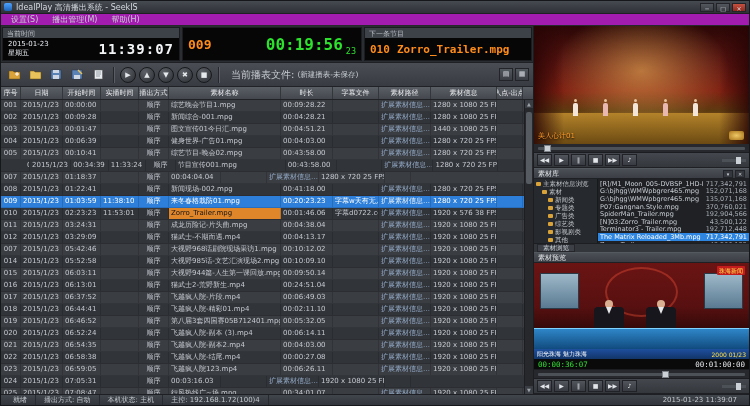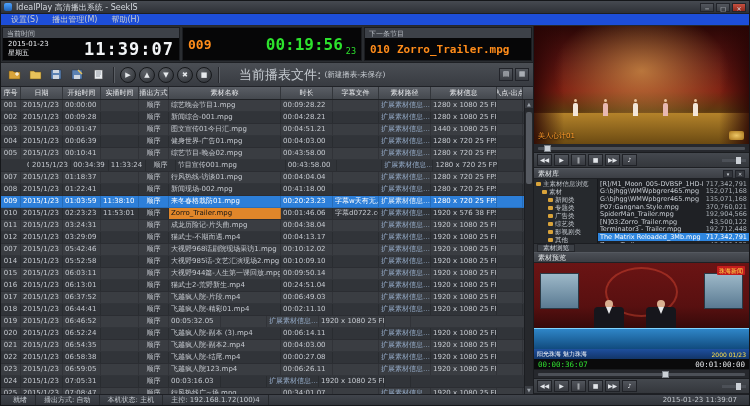--- a/index.html
+++ b/index.html
@@ -8,46 +8,46 @@
   .window { position:relative; width:750px; height:406px; background:#33363b; border:1px solid #15171a; overflow:hidden; }
 
   
   .titlebar { height:13px; background:linear-gradient(#464a51,#2e3137); display:flex; align-items:center; padding:0 3px; border-bottom:1px solid #1d1f23; }
   .app-icon { width:8px; height:8px; background:linear-gradient(#4da3ff,#1e62b8); border-radius:2px; margin-right:4px; }
   .title-text { font-size:8px; color:#d6dae0; flex:1; white-space:nowrap; overflow:hidden; }
   .win-btn { width:14px; height:9px; font-size:6px; line-height:9px; text-align:center; color:#d6dae0; background:linear-gradient(#53575e,#3a3d43); border:1px solid #22242a; margin-left:2px; }
   .win-btn.close { background:linear-gradient(#c75040,#8e2a1e); }
 
   
-  .menubar { height:12px; background:#1d4ed8; display:flex; align-items:center; padding:0 3px; border-bottom:1px solid #26282d; }
+  .menubar { height:12px; background:#a21caf; display:flex; align-items:center; padding:0 3px; border-bottom:1px solid #26282d; }
   .menu-item { font-size:8px; color:#c9cdd3; padding:0 7px; white-space:nowrap; }
 
   .main { position:absolute; top:25px; left:0; right:0; bottom:11px; display:flex; }
   .left-col { width:532px; display:flex; flex-direction:column; }
 
   
   .clock-row { height:37px; display:flex; background:#2a2d31; border-bottom:1px solid #1e2024; gap:2px; padding:1px; }
   .clock-panel { display:flex; flex-direction:column; border:1px solid #1a1c20; overflow:hidden; }
   .cp1 { width:178px; } .cp2 { width:180px; } .cp3 { flex:1; }
   .clock-label { height:10px; background:#3d4148; font-size:7px; color:#b6bbc2; padding:1px 4px 0; white-space:nowrap; }
   .clock-body { flex:1; background:#060607; display:flex; align-items:center; padding:0 5px; overflow:hidden; }
   .clock-date { font-size:7px; color:#e8eaee; line-height:9px; white-space:nowrap; }
-  .clock-time { font-family:"DejaVu Sans Mono", monospace; font-size:17px; font-weight:bold; color:#f2f4f6; letter-spacing:1px; margin-left:auto; white-space:nowrap; }
+  .clock-time { font-family:"DejaVu Sans Mono", monospace; font-size:14px; font-weight:bold; color:#f2f4f6; letter-spacing:1px; margin-left:auto; white-space:nowrap; }
   .cd-index { font-family:"DejaVu Sans Mono", monospace; font-size:13px; font-weight:bold; color:#ff8c1a; }
   .cd-time { font-family:"DejaVu Sans Mono", monospace; font-size:16px; font-weight:bold; color:#2de22d; margin-left:auto; white-space:nowrap; }
   .cd-frames { font-size:8px; color:#2de22d; align-self:flex-end; margin:0 0 4px 3px; }
   .next-index, .next-name { font-family:"DejaVu Sans Mono", monospace; font-size:11px; font-weight:bold; color:#ff8c1a; white-space:nowrap; }
   .next-name { margin-left:7px; }
 
   
   .toolbar { height:24px; background:linear-gradient(#4a4e54,#383b41); border-bottom:1px solid #202227; display:flex; align-items:center; padding:0 4px; gap:3px; }
   .tb-icon { width:18px; height:16px; display:flex; align-items:center; justify-content:center; }
   .tb-sep { width:1px; height:16px; background:#26282d; box-shadow:1px 0 0 #5a5e64; margin:0 3px; }
   .tb-round { width:16px; height:16px; border-radius:50%; background:radial-gradient(circle at 35% 30%, #5d6167, #2c2f34); border:1px solid #17191c; color:#e6e9ec; font-size:7px; line-height:14px; text-align:center; }
-  .tb-label { font-size:13px; color:#c6cbd1; margin-left:14px; white-space:nowrap; }
+  .tb-label { font-size:10px; color:#c6cbd1; margin-left:6px; white-space:nowrap; }
   .tb-value { font-size:7.5px; color:#c6cbd1; white-space:nowrap; }
   .tb-right { margin-left:auto; display:flex; gap:2px; }
   .tb-small { width:14px; height:13px; background:linear-gradient(#53575e,#3a3d43); border:1px solid #22242a; color:#cfd3d9; font-size:7px; line-height:11px; text-align:center; }
 
   
   .table-wrap { flex:1; display:flex; flex-direction:column; position:relative; background:#2c2f33; overflow:hidden; }
   .thead { height:13px; display:flex; background:linear-gradient(#5a5e65,#44484e); border-bottom:1px solid #202226; padding-right:9px; }
   .th { font-size:7px; color:#e9ebee; display:flex; align-items:center; justify-content:center; border-right:1px solid #33363b; overflow:hidden; white-space:nowrap; }
   .tbody { flex:1; overflow:hidden; position:relative; margin-right:9px; }
   .row { height:12px; display:flex; border-bottom:1px solid rgba(0,0,0,.12); }
@@ -319,21 +319,20 @@
               <div class="cell link" style="width: 52px;">扩展素材信息…</div>
               <div class="cell" style="width: 66px;">1280 x 720 25 FPS</div>
               <div class="cell" style="width: 26px;"></div>
             </div>
             <div class="row">
               <div class="cell center" style="width: 20px;">007</div>
               <div class="cell" style="width: 42px;">2015/1/23</div>
               <div class="cell" style="width: 38px;">01:18:37</div>
               <div class="cell" style="width: 38px;"></div>
               <div class="cell center" style="width: 30px;">顺序</div>
-              <div class="cell name" style="width: 112px;">行风热线-访谈01.mpg</div>
               <div class="cell" style="width: 52px;">00:04:04.04</div>
               <div class="cell" style="width: 46px;"></div>
               <div class="cell link" style="width: 52px;">扩展素材信息…</div>
               <div class="cell" style="width: 66px;">1280 x 720 25 FPS</div>
               <div class="cell" style="width: 26px;"></div>
             </div>
             <div class="row">
               <div class="cell center" style="width: 20px;">008</div>
               <div class="cell" style="width: 42px;">2015/1/23</div>
               <div class="cell" style="width: 38px;">01:22:41</div>
@@ -475,20 +474,21 @@
               <div class="cell link" style="width: 52px;">扩展素材信息…</div>
               <div class="cell" style="width: 66px;">1920 x 1080 25 FPS</div>
               <div class="cell" style="width: 26px;"></div>
             </div>
             <div class="row">
               <div class="cell center" style="width: 20px;">019</div>
               <div class="cell" style="width: 42px;">2015/1/23</div>
               <div class="cell" style="width: 38px;">06:46:52</div>
               <div class="cell" style="width: 38px;"></div>
               <div class="cell center" style="width: 30px;">顺序</div>
+              <div class="cell name" style="width: 112px;">第八届3套四国赛05B712401.mpg</div>
               <div class="cell" style="width: 52px;">00:05:32.05</div>
               <div class="cell" style="width: 46px;"></div>
               <div class="cell link" style="width: 52px;">扩展素材信息…</div>
               <div class="cell" style="width: 66px;">1920 x 1080 25 FPS</div>
               <div class="cell" style="width: 26px;"></div>
             </div>
             <div class="row">
               <div class="cell center" style="width: 20px;">020</div>
               <div class="cell" style="width: 42px;">2015/1/23</div>
               <div class="cell" style="width: 38px;">06:52:24</div>

